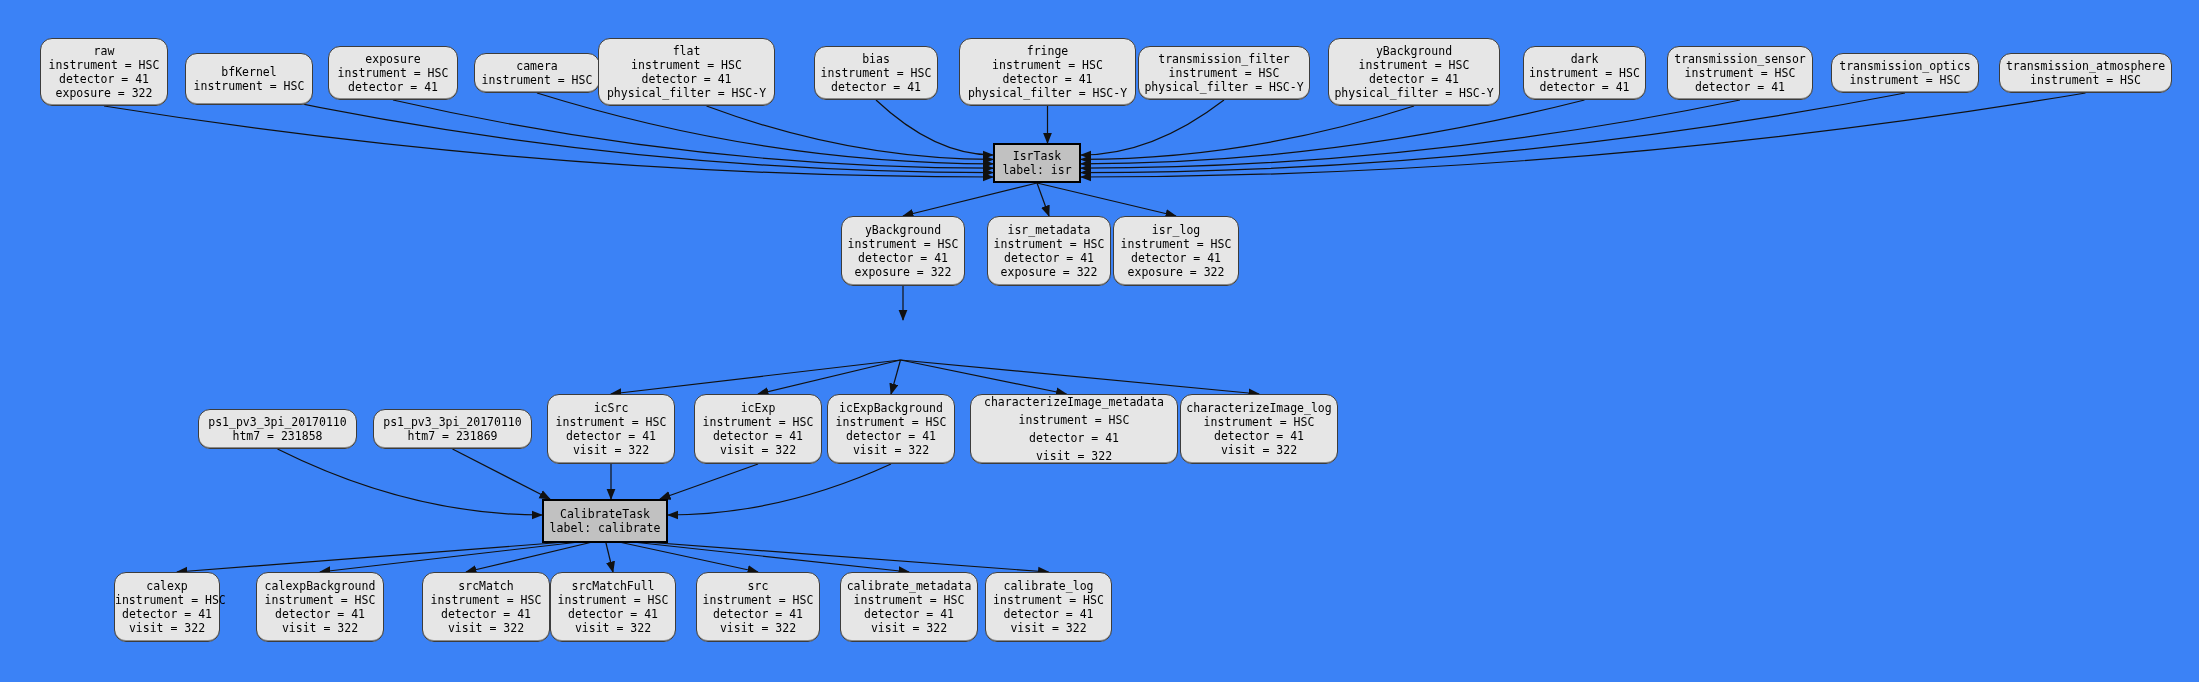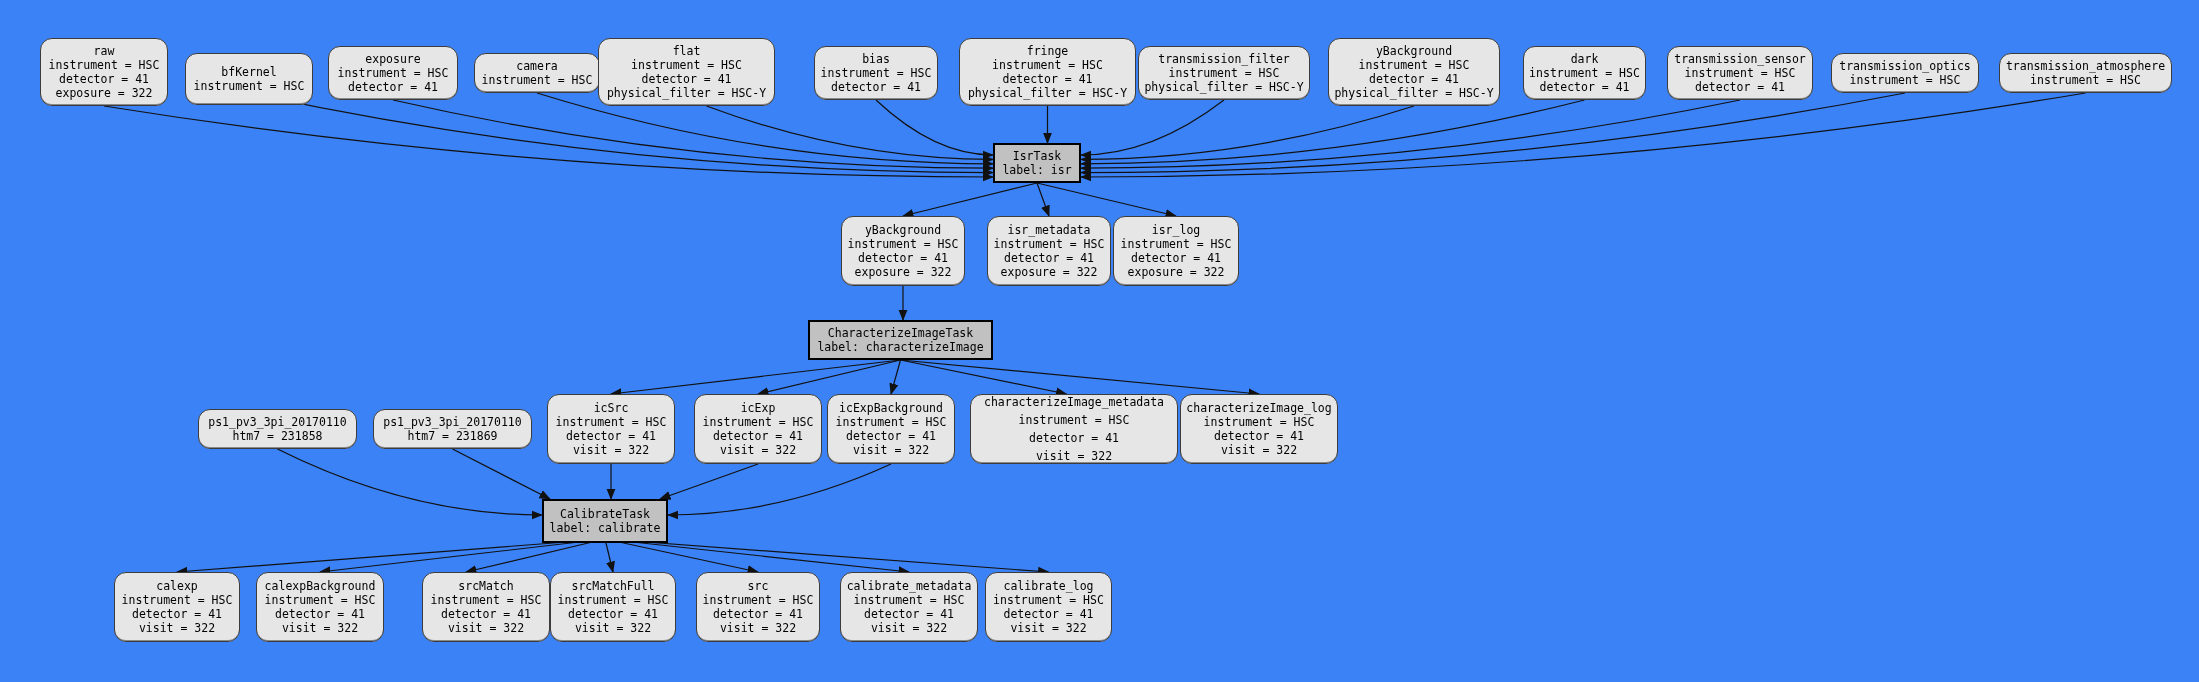--- a/index.html
+++ b/index.html
@@ -169,24 +169,20 @@
       <div class="line">instrument = HSC</div>
       <div class="line">detector = 41</div>
       <div class="line">exposure = 322</div>
     </div>
     <div class="node" style="left: 1113px; top: 216px; width: 126px; height: 70px;">
       <div class="line">isr_log</div>
       <div class="line">instrument = HSC</div>
       <div class="line">detector = 41</div>
       <div class="line">exposure = 322</div>
     </div>
-    <div class="node task" style="left: 808px; top: 320px; width: 185px; height: 40px;">
-      <div class="line">CharacterizeImageTask</div>
-      <div class="line">label: characterizeImage</div>
-    </div>
     <div class="node" style="left: 198px; top: 409px; width: 159px; height: 40px;">
       <div class="line">ps1_pv3_3pi_20170110</div>
       <div class="line">htm7 = 231858</div>
     </div>
     <div class="node" style="left: 373px; top: 409px; width: 159px; height: 40px;">
       <div class="line">ps1_pv3_3pi_20170110</div>
       <div class="line">htm7 = 231869</div>
     </div>
     <div class="node" style="left: 547px; top: 394px; width: 128px; height: 70px;">
       <div class="line">icSrc</div>
@@ -215,21 +211,21 @@
     <div class="node" style="left: 1180px; top: 394px; width: 158px; height: 70px;">
       <div class="line">characterizeImage_log</div>
       <div class="line">instrument = HSC</div>
       <div class="line">detector = 41</div>
       <div class="line">visit = 322</div>
     </div>
     <div class="node task" style="left: 542px; top: 499px; width: 126px; height: 44px;">
       <div class="line">CalibrateTask</div>
       <div class="line">label: calibrate</div>
     </div>
-    <div class="node" style="left: 114px; top: 572px; width: 126px; height: 70px;">
+    <div class="node" style="left: 114px; top: 572px; width: 106px; height: 70px;">
       <div class="line">calexp</div>
       <div class="line">instrument = HSC</div>
       <div class="line">detector = 41</div>
       <div class="line">visit = 322</div>
     </div>
     <div class="node" style="left: 256px; top: 572px; width: 128px; height: 70px;">
       <div class="line">calexpBackground</div>
       <div class="line">instrument = HSC</div>
       <div class="line">detector = 41</div>
       <div class="line">visit = 322</div>

